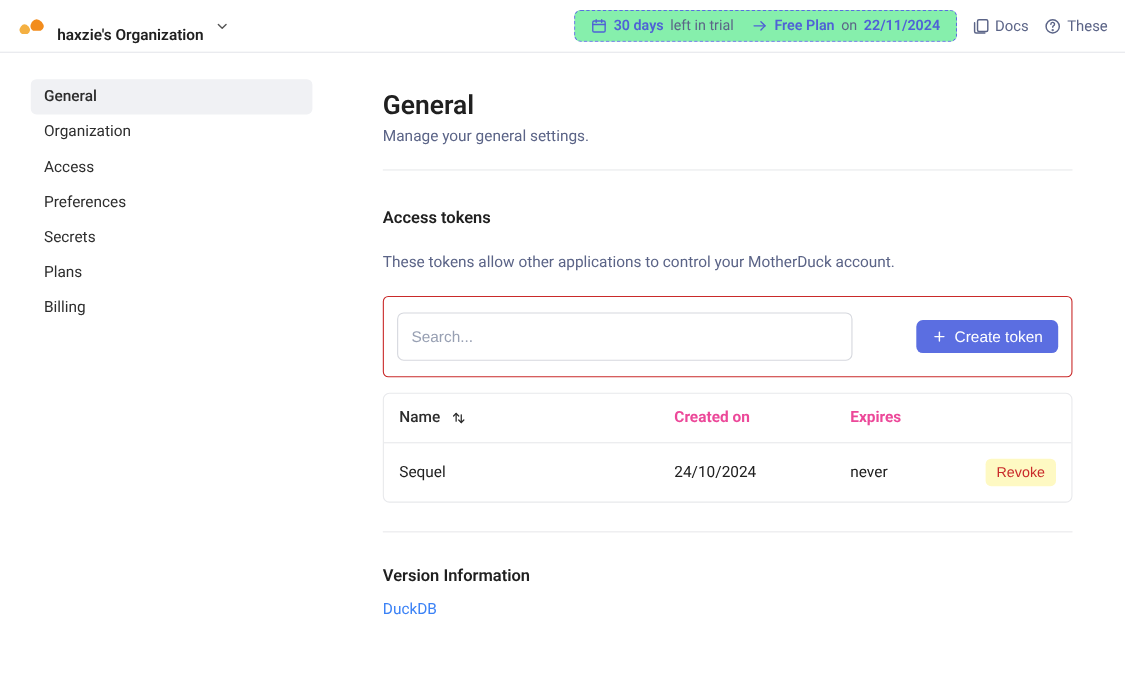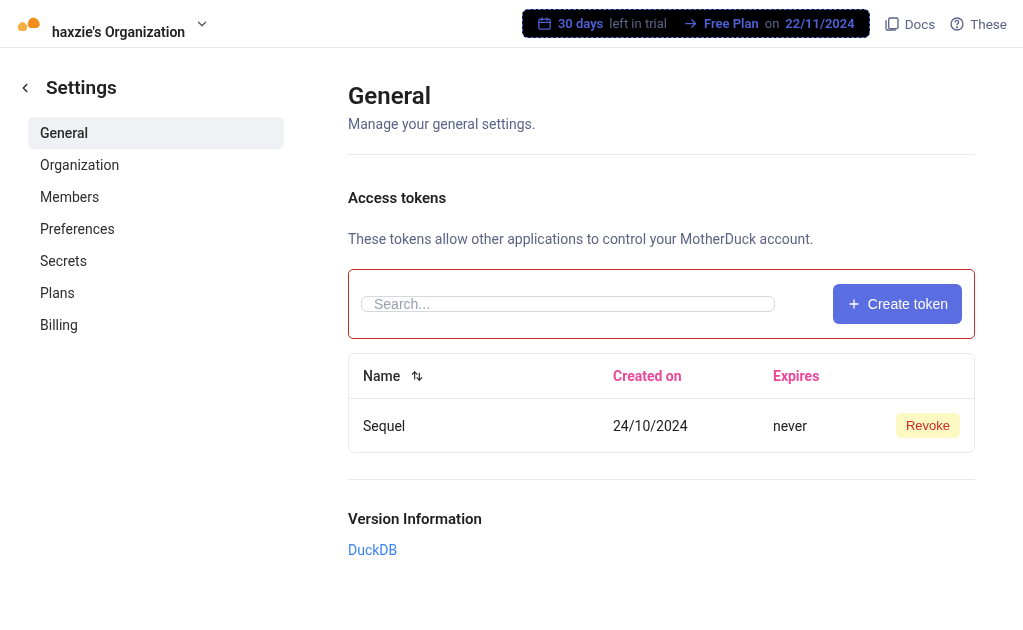--- a/index.html
+++ b/index.html
@@ -49,21 +49,21 @@
       align-items: center;
       gap: 14px;
     }
     .trial-banner {
       display: flex;
       align-items: center;
       gap: 16px;
       padding: 6px 14px;
       border: 1px dashed #5b6ee1;
       border-radius: 6px;
-      background: #000000;
+      background: #86efac;
       font-size: 13px;
       margin-left: 43px;
     }
     .trial-seg {
       display: flex;
       align-items: center;
       gap: 6px;
     }
     .trial-accent { color: #4f61d6; font-weight: 600; }
     .trial-muted { color: #5b6487; }
@@ -147,36 +147,36 @@
       padding: 14px 12px;
       margin-bottom: 14px;
     }
     .search-row {
       display: flex;
       gap: 14px;
       align-items: center;
     }
     .search-input {
       flex: 1;
-      height: 16px;
+      height: 44px;
       padding: 0 12px;
       border: 1px solid #d6d8de;
       border-radius: 6px;
       font-size: 14px;
       color: #2d2d2d;
       outline: none;
     }
     .search-input::placeholder {
       color: #98a0b3;
     }
     .create-btn {
       display: flex;
       align-items: center;
       gap: 7px;
-      height: 40px;
+      height: 30px;
       padding: 0 14px;
       background: #5b6ee1;
       color: #ffffff;
       border: none;
       border-radius: 6px;
       font-size: 14px;
       font-weight: 500;
       cursor: pointer;
       margin-left: 44px;
     }
@@ -301,33 +301,25 @@
           </svg>
       </span>
       <span>These</span>
     </div>
   </div>
 </div>
 
 <div class="layout">
 
   <div class="sidebar">
-    <div class="settings-header">
-      <span style="cursor:pointer">
-        <svg width="14" height="14" viewBox="0 0 24 24" fill="none" stroke="currentColor" stroke-width="2.2" stroke-linecap="round" stroke-linejoin="round">
-            <polyline points="15 18 9 12 15 6"></polyline>
-          </svg>
-      </span>
-      <span class="settings-title">Settings</span>
-    </div>
 
     <div class="side-nav">
       <div class="side-item active"><span>General</span></div>
       <div class="side-item"><span>Organization</span></div>
-      <div class="side-item"><span>Members</span></div>
+      <div class="side-item"><span>Access</span></div>
       <div class="side-item"><span>Preferences</span></div>
       <div class="side-item"><span>Secrets</span></div>
       <div class="side-item"><span>Plans</span></div>
       <div class="side-item"><span>Billing</span></div>
     </div>
   </div>
 
   <div class="main">
     <div class="page-title">General</div>
     <div class="page-subtitle">Manage your general settings.</div>

